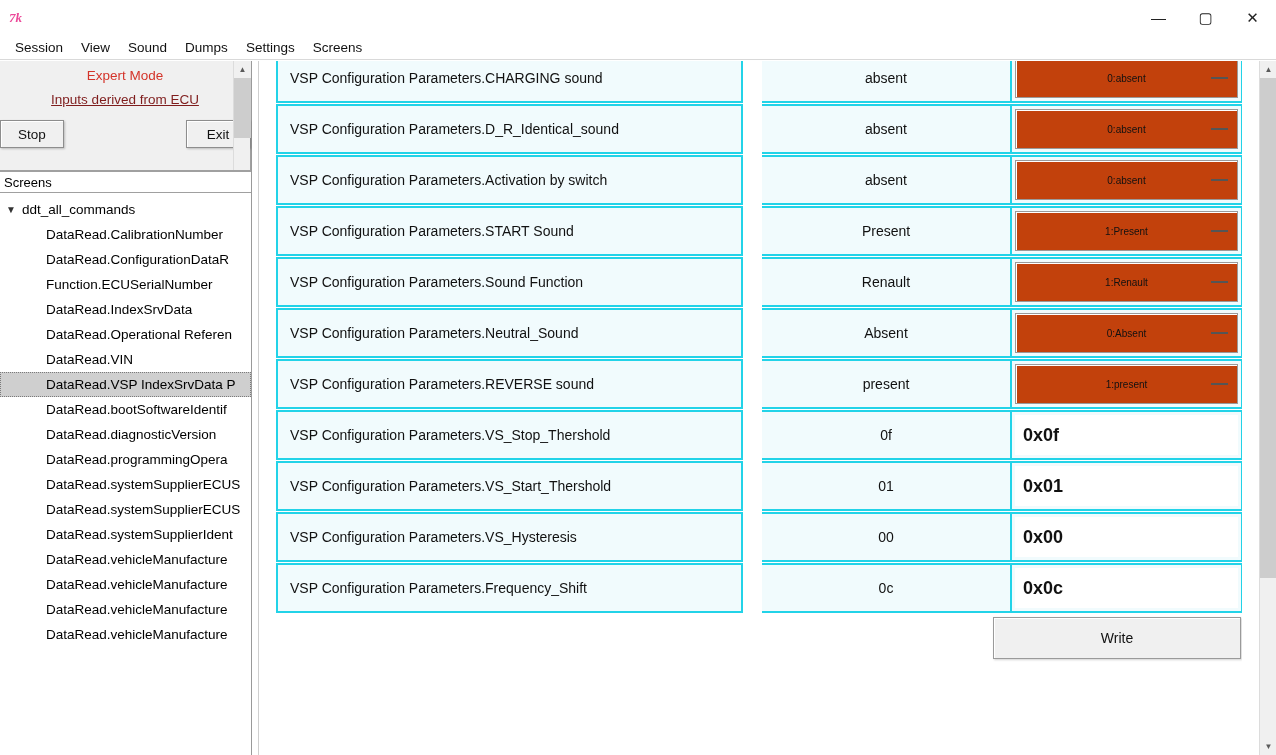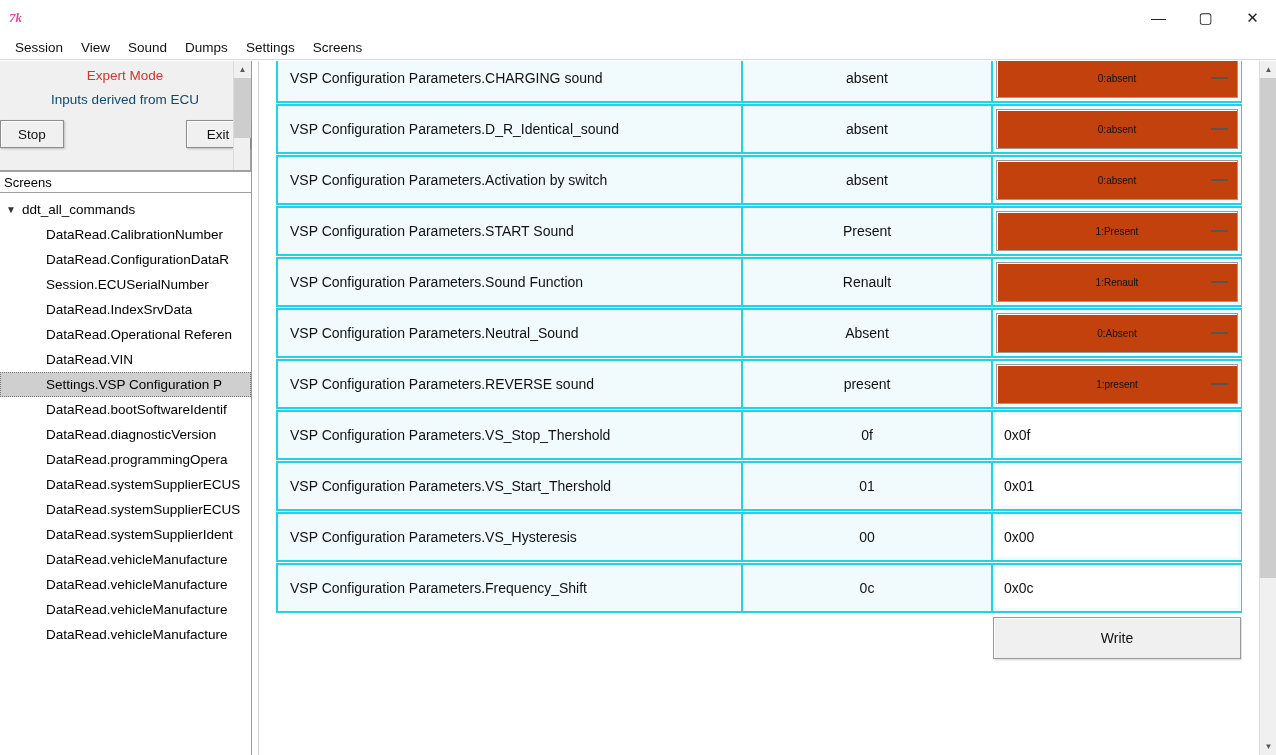--- a/index.html
+++ b/index.html
@@ -105,23 +105,24 @@
     position: relative;
   }
   .expert-title {
     text-align: center;
     color: #d4342a;
     font-size: 13.5px;
     font-weight: normal;
   }
   .expert-sub {
     text-align: center;
-    color: #0c4a6e;
+    color: #7f1d1d;
     font-size: 13.5px;
     margin-top: 9px;
+    text-decoration: underline;
   }
   .expert-buttons {
     display: flex;
     justify-content: space-between;
     margin-top: 13px;
   }
   .btn3d {
     width: 64px;
     height: 28px;
     background: #f0f0f0;
@@ -232,20 +233,21 @@
     width: 250px;
     flex: 0 0 250px;
     border: 2px solid #22d3e8;
     border-left: none;
     background: #f1fbfd;
     display: flex;
     align-items: center;
     justify-content: center;
     font-size: 14px;
     color: #111;
+    margin-left: 19px;
   }
   .cell-control {
     flex: 1;
     border: 2px solid #22d3e8;
     border-left: none;
     background: #f1fbfd;
     display: flex;
     align-items: center;
     padding: 3px;
   }
@@ -272,22 +274,23 @@
     background: #555;
   }
   .textbox {
     width: 100%;
     height: 100%;
     background: #ffffff;
     border: none;
     display: flex;
     align-items: center;
     padding-left: 8px;
-    font-size: 14px;
-    color: #111;
+    font-size: 18px;
+    color: #111;
+    font-weight: bold;
   }
   .write-row {
     display: flex;
     margin-top: 4px;
   }
   .write-spacer { flex: 0 0 717px; }
   .write-btn {
     flex: 1;
     height: 42px;
     background: #f0f0f0;
@@ -380,25 +383,25 @@
 
       <div class="screens-header">Screens</div>
 
       <div class="tree">
         <div class="tree-root">
           <span class="tree-arrow">▼</span>
           <span>ddt_all_commands</span>
         </div>
         <div class="tree-item">DataRead.CalibrationNumber</div>
         <div class="tree-item">DataRead.ConfigurationDataR</div>
-        <div class="tree-item">Session.ECUSerialNumber</div>
+        <div class="tree-item">Function.ECUSerialNumber</div>
         <div class="tree-item">DataRead.IndexSrvData</div>
         <div class="tree-item">DataRead.Operational Referen</div>
         <div class="tree-item">DataRead.VIN</div>
-        <div class="tree-item selected">Settings.VSP Configuration P</div>
+        <div class="tree-item selected">DataRead.VSP IndexSrvData P</div>
         <div class="tree-item">DataRead.bootSoftwareIdentif</div>
         <div class="tree-item">DataRead.diagnosticVersion</div>
         <div class="tree-item">DataRead.programmingOpera</div>
         <div class="tree-item">DataRead.systemSupplierECUS</div>
         <div class="tree-item">DataRead.systemSupplierECUS</div>
         <div class="tree-item">DataRead.systemSupplierIdent</div>
         <div class="tree-item">DataRead.vehicleManufacture</div>
         <div class="tree-item">DataRead.vehicleManufacture</div>
         <div class="tree-item">DataRead.vehicleManufacture</div>
         <div class="tree-item">DataRead.vehicleManufacture</div>

